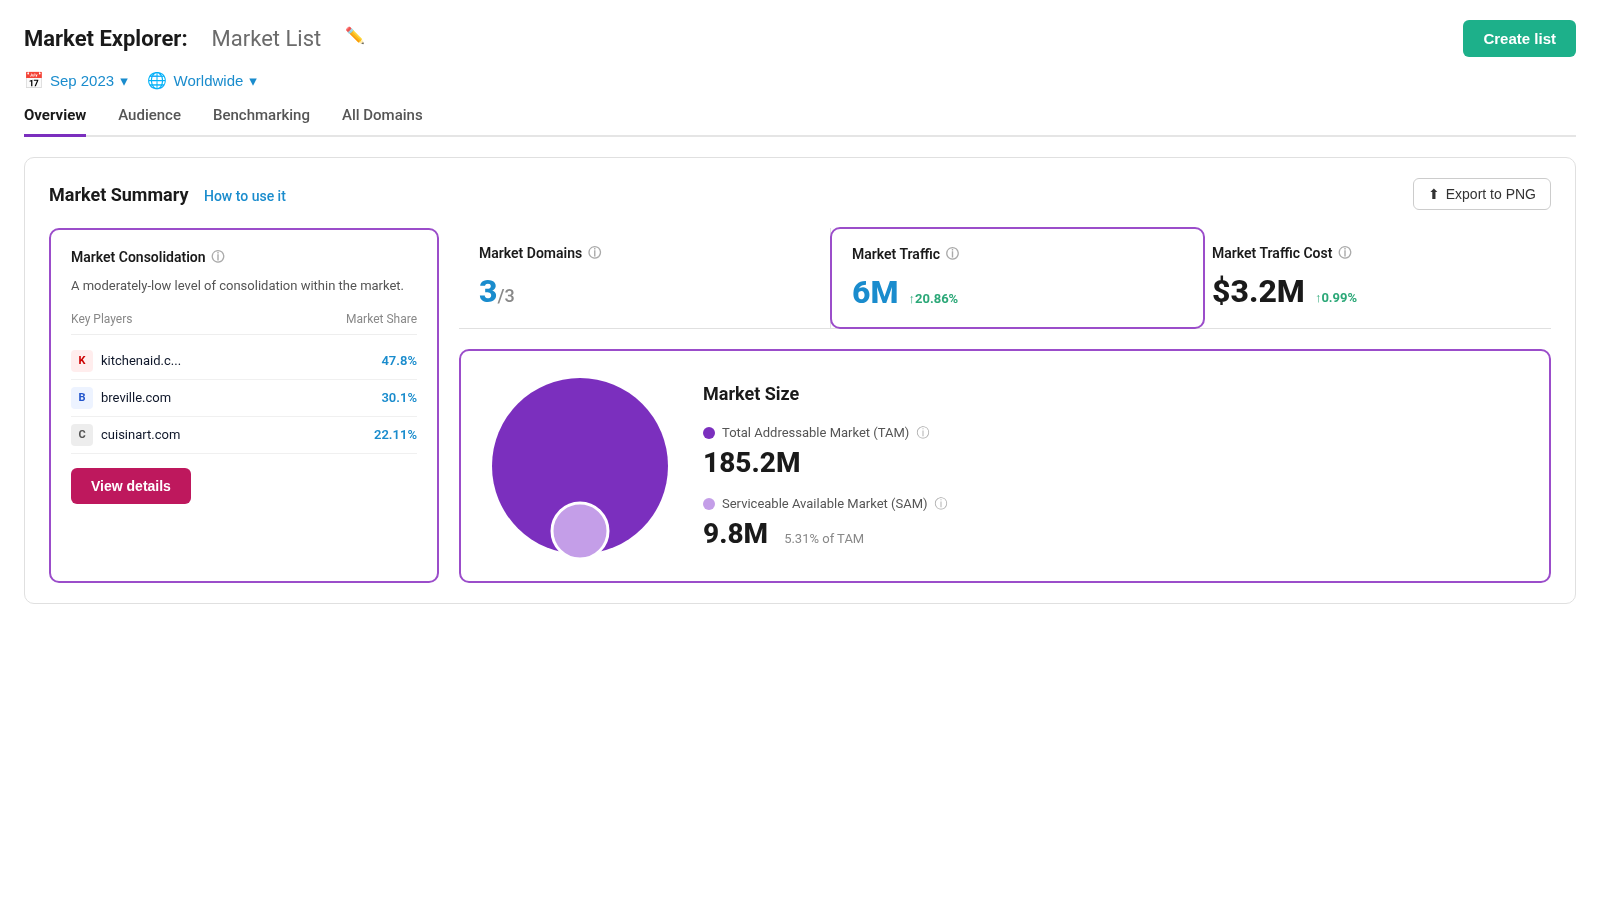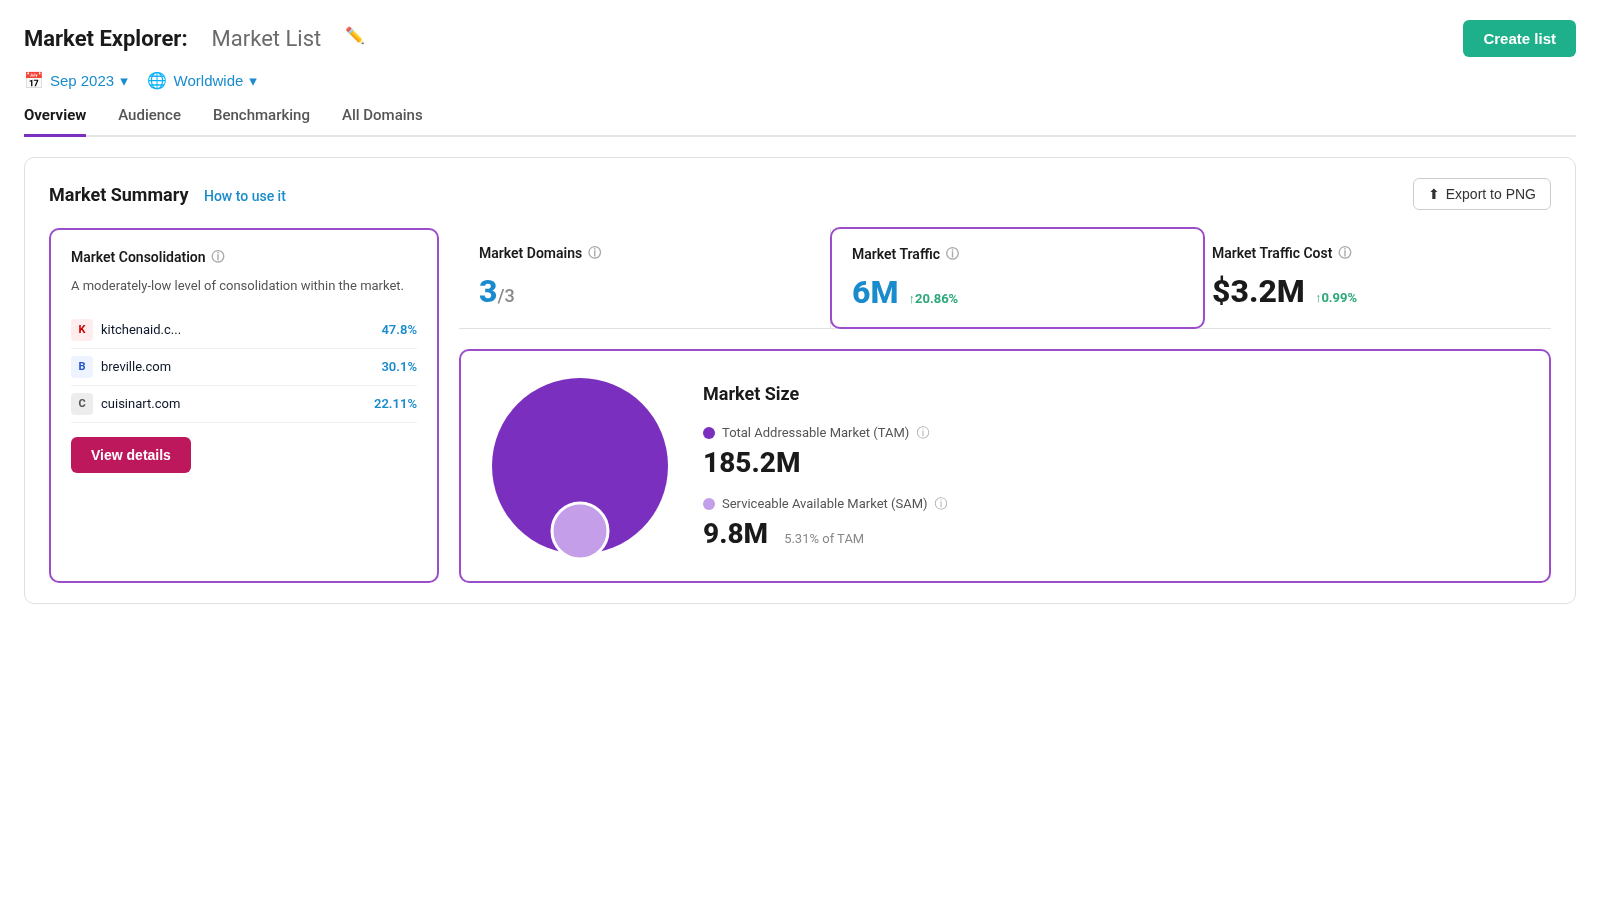--- a/index.html
+++ b/index.html
@@ -345,20 +345,24 @@
 
     <div style="display:flex; padding: 0 24px 20px; gap: 0; align-items:stretch;">
 
       <div style="width:390px; flex-shrink:0; border:2px solid #9b4dca; border-radius:10px; padding:18px 20px; margin-right:20px;">
         <div class="metric-label">
           <span>Market Consolidation</span>
           <span class="info-icon">ⓘ</span>
         </div>
         <div class="consolidation-desc">A moderately-low level of consolidation within the market.</div>
         <div class="key-players-table">
+          <div class="kp-header">
+            <span>Key Players</span>
+            <span>Market Share</span>
+          </div>
           <div class="kp-row">
             <div class="kp-left">
               <div class="domain-favicon k">K</div>
               <span class="kp-domain">kitchenaid.c...</span>
             </div>
             <span class="kp-share">47.8%</span>
           </div>
           <div class="kp-row">
             <div class="kp-left">
               <div class="domain-favicon b">B</div>

